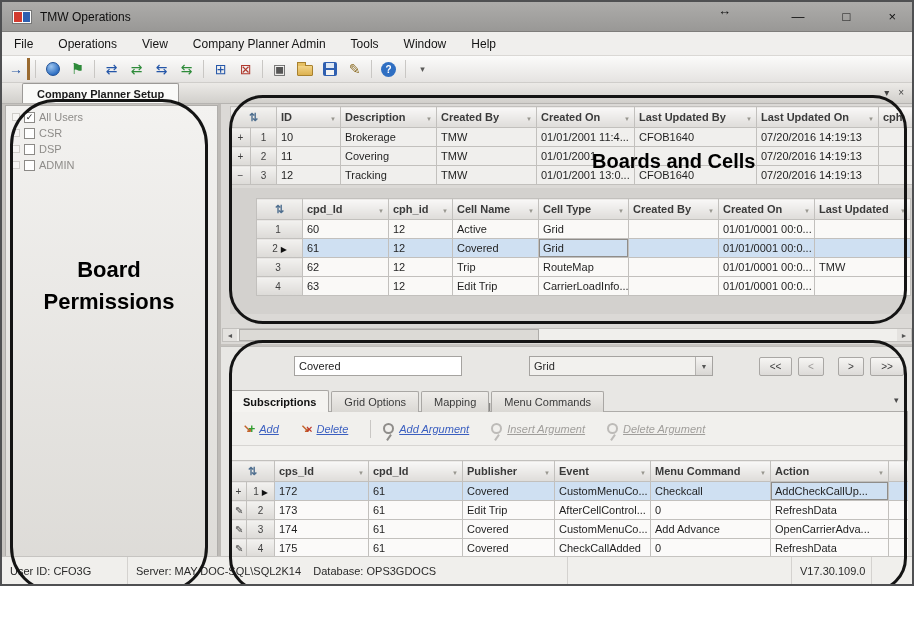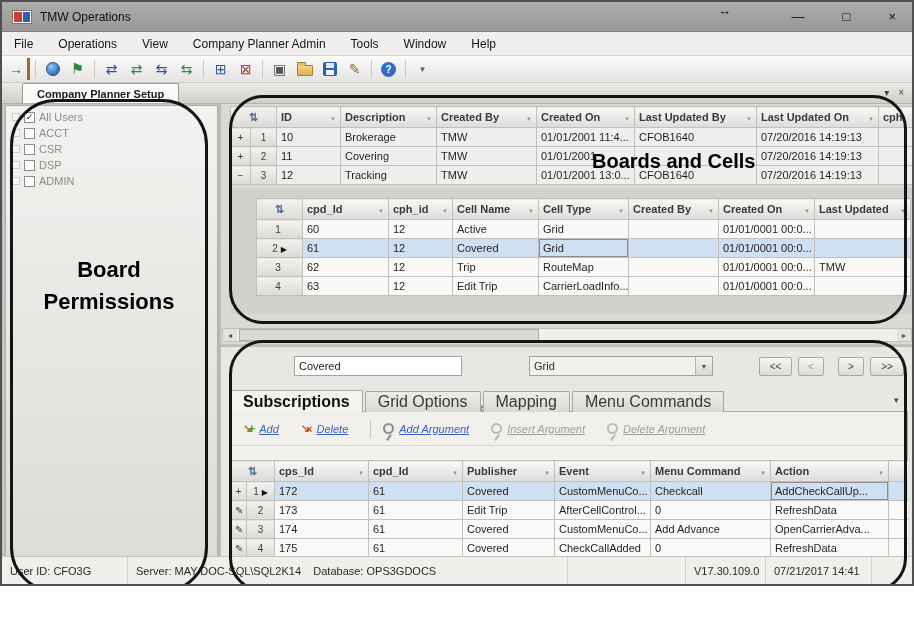--- a/index.html
+++ b/index.html
@@ -102,21 +102,21 @@
   .combo-text { flex:1; font-size:11px; padding-left:4px; color:#2a2a2a; }
   .combo-btn { width:17px; height:18px; background:linear-gradient(#f5f4f2,#d8d6d3); border-left:1px solid #b5b3b0;
     font-size:7px; display:flex; align-items:center; justify-content:center; color:#555; }
   .navbtn { position:absolute; top:355px; height:19px; background:linear-gradient(#f6f5f3,#dddbd8); border:1px solid #a9a7a4;
     font-size:10px; display:flex; align-items:center; justify-content:center; color:#3c3c3c; border-radius:2px; }
   .nav1 { left:757px; width:33px; } .nav2 { left:796px; width:26px; color:#9a9896; }
   .nav3 { left:836px; width:26px; } .nav4 { left:868px; width:34px; }
 
   
   .edit-tabs { position:absolute; left:228px; top:388px; height:22px; display:flex; align-items:flex-end; }
-  .etab { height:21px; padding:0 12px; font-size:16px; display:flex; align-items:center;
+  .etab { height:21px; padding:0 12px; font-size:11px; display:flex; align-items:center;
     background:linear-gradient(#efedea,#dad8d4); border:1px solid #a9a7a4; border-bottom:none; border-radius:2px 2px 0 0; color:#3a3a3a; margin-right:2px; }
   .etab.active { background:#f4f3f0; font-weight:bold; height:22px; color:#111; }
   .tab-caret { position:absolute; left:892px; top:393px; font-size:9px; color:#4a4a4a; }
   .tabpanel { position:absolute; left:228px; top:409px; width:678px; height:191px; background:#f2f1ee; border:1px solid #aeaca9; }
 
   
   .link-toolbar { position:absolute; left:229px; top:410px; width:676px; height:34px; background:#f1f0ed;
     border-bottom:1px solid #d7d5d2; display:flex; align-items:center; padding-left:12px; }
   .lnk { font-size:11px; font-style:italic; color:#3b5fc0; text-decoration:underline; margin-right:22px; }
   .lnk.dis { color:#a09e9b; }
@@ -214,25 +214,20 @@
   <div class="left-panel">
     <div class="tree">
       <div class="tree-item">
         <span class="tw-exp"></span>
         <span class="tw-cb">✓</span>
         <span class="tree-label">All Users</span>
       </div>
       <div class="tree-item">
         <span class="tw-exp"></span>
         <span class="tw-cb"></span>
-        <span class="tree-label">ACCT</span>
-      </div>
-      <div class="tree-item">
-        <span class="tw-exp"></span>
-        <span class="tw-cb"></span>
         <span class="tree-label">CSR</span>
       </div>
       <div class="tree-item">
         <span class="tw-exp"></span>
         <span class="tw-cb"></span>
         <span class="tree-label">DSP</span>
       </div>
       <div class="tree-item">
         <span class="tw-exp"></span>
         <span class="tw-cb"></span>
@@ -502,21 +497,20 @@
         <div class="hs-thumb"></div>
       </div>
     <div class="hs-btn">►</div>
   </div>
 
   <div class="statusbar">
     <div class="sb-seg sb1"><span>User ID: CFO3G</span></div>
     <div class="sb-seg sb2"><span>Server: MAY-DOC-SQL\SQL2K14    Database: OPS3GDOCS</span></div>
     <div class="sb-seg sb3"></div>
     <div class="sb-seg sb4"><span>V17.30.109.0</span></div>
-    <div class="sb-seg sb5"><span>07/21/2017 14:41</span></div>
     <div class="sb-seg sb6"></div>
   </div>
 
   <div class="callout co-left"></div>
   <div class="callout co-top"></div>
   <div class="callout co-bottom"></div>
   <div class="anno an-left">Board Permissions</div>
   <div class="anno an-top">Boards and Cells</div>
 
 </div>

